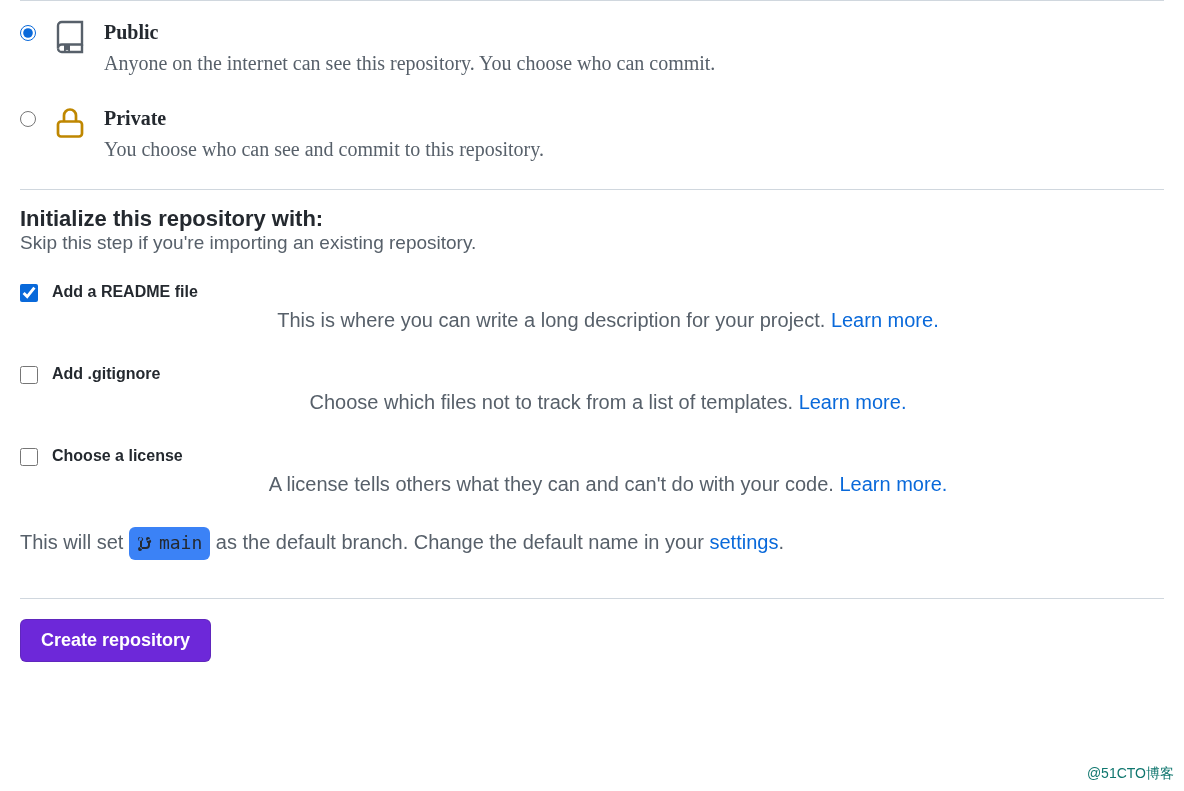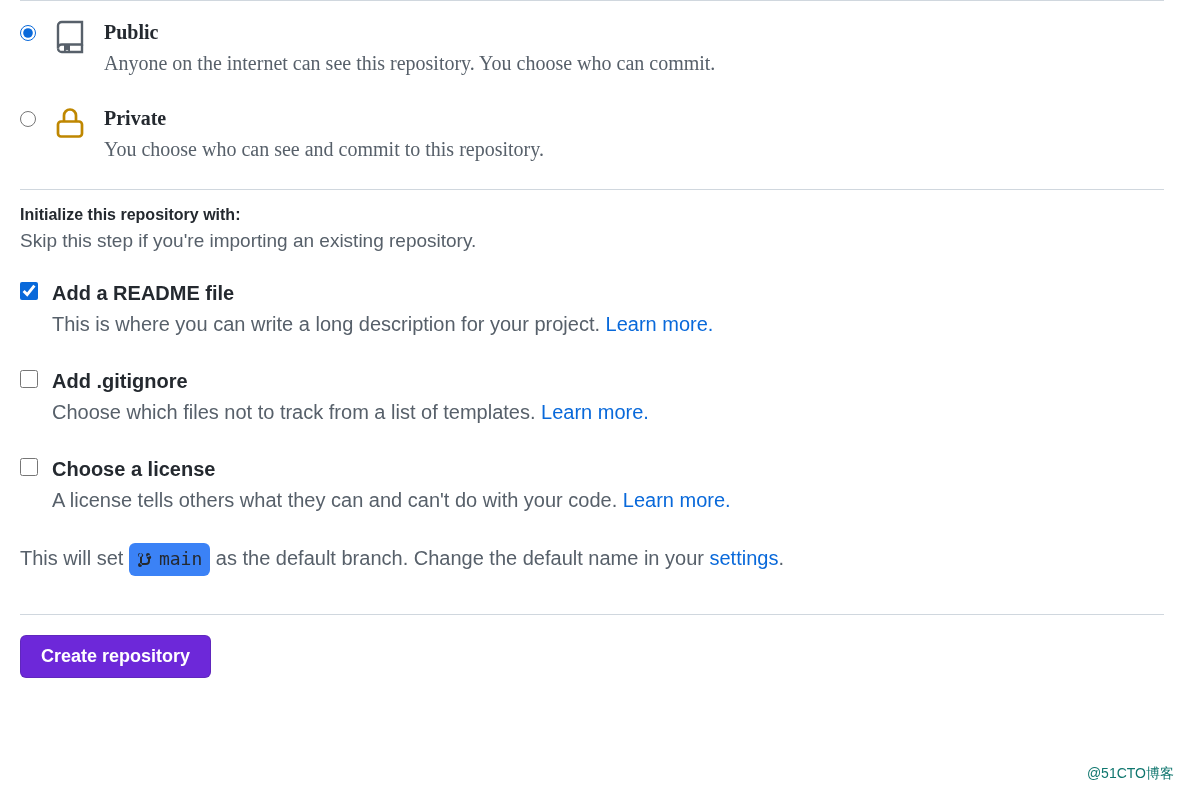--- a/index.html
+++ b/index.html
@@ -46,22 +46,21 @@
       line-height: 1.5;
     }
     .radio-desc {
       font-size: 20px;
       color: #57606a;
       line-height: 1.6;
     }
     .init-section { padding: 16px 0 20px; }
     .init-heading {
       font-weight: 600;
-      font-size: 16px;
-      margin-bottom: 6px;
+      font-size: 22px;
     }
     .init-sub {
       font-size: 19px;
       color: #57606a;
       margin-bottom: 26px;
     }
     .checkbox-row {
       display: flex;
       align-items: flex-start;
       gap: 14px;
@@ -71,27 +70,28 @@
       width: 18px;
       height: 18px;
       margin-top: 4px;
       accent-color: #0969da;
       cursor: pointer;
       border-radius: 4px;
     }
     .checkbox-text { flex: 1; }
     .checkbox-title {
       font-weight: 600;
-      font-size: 20px;
+      font-size: 16px;
       line-height: 1.5;
     }
     .checkbox-desc {
       font-size: 20px;
       color: #57606a;
       line-height: 1.6;
+      text-align: center;
     }
     a.link {
       color: #0969da;
       text-decoration: none;
       cursor: pointer;
     }
     .branch-line {
       font-size: 20px;
       color: #57606a;
       margin-top: 2px;

